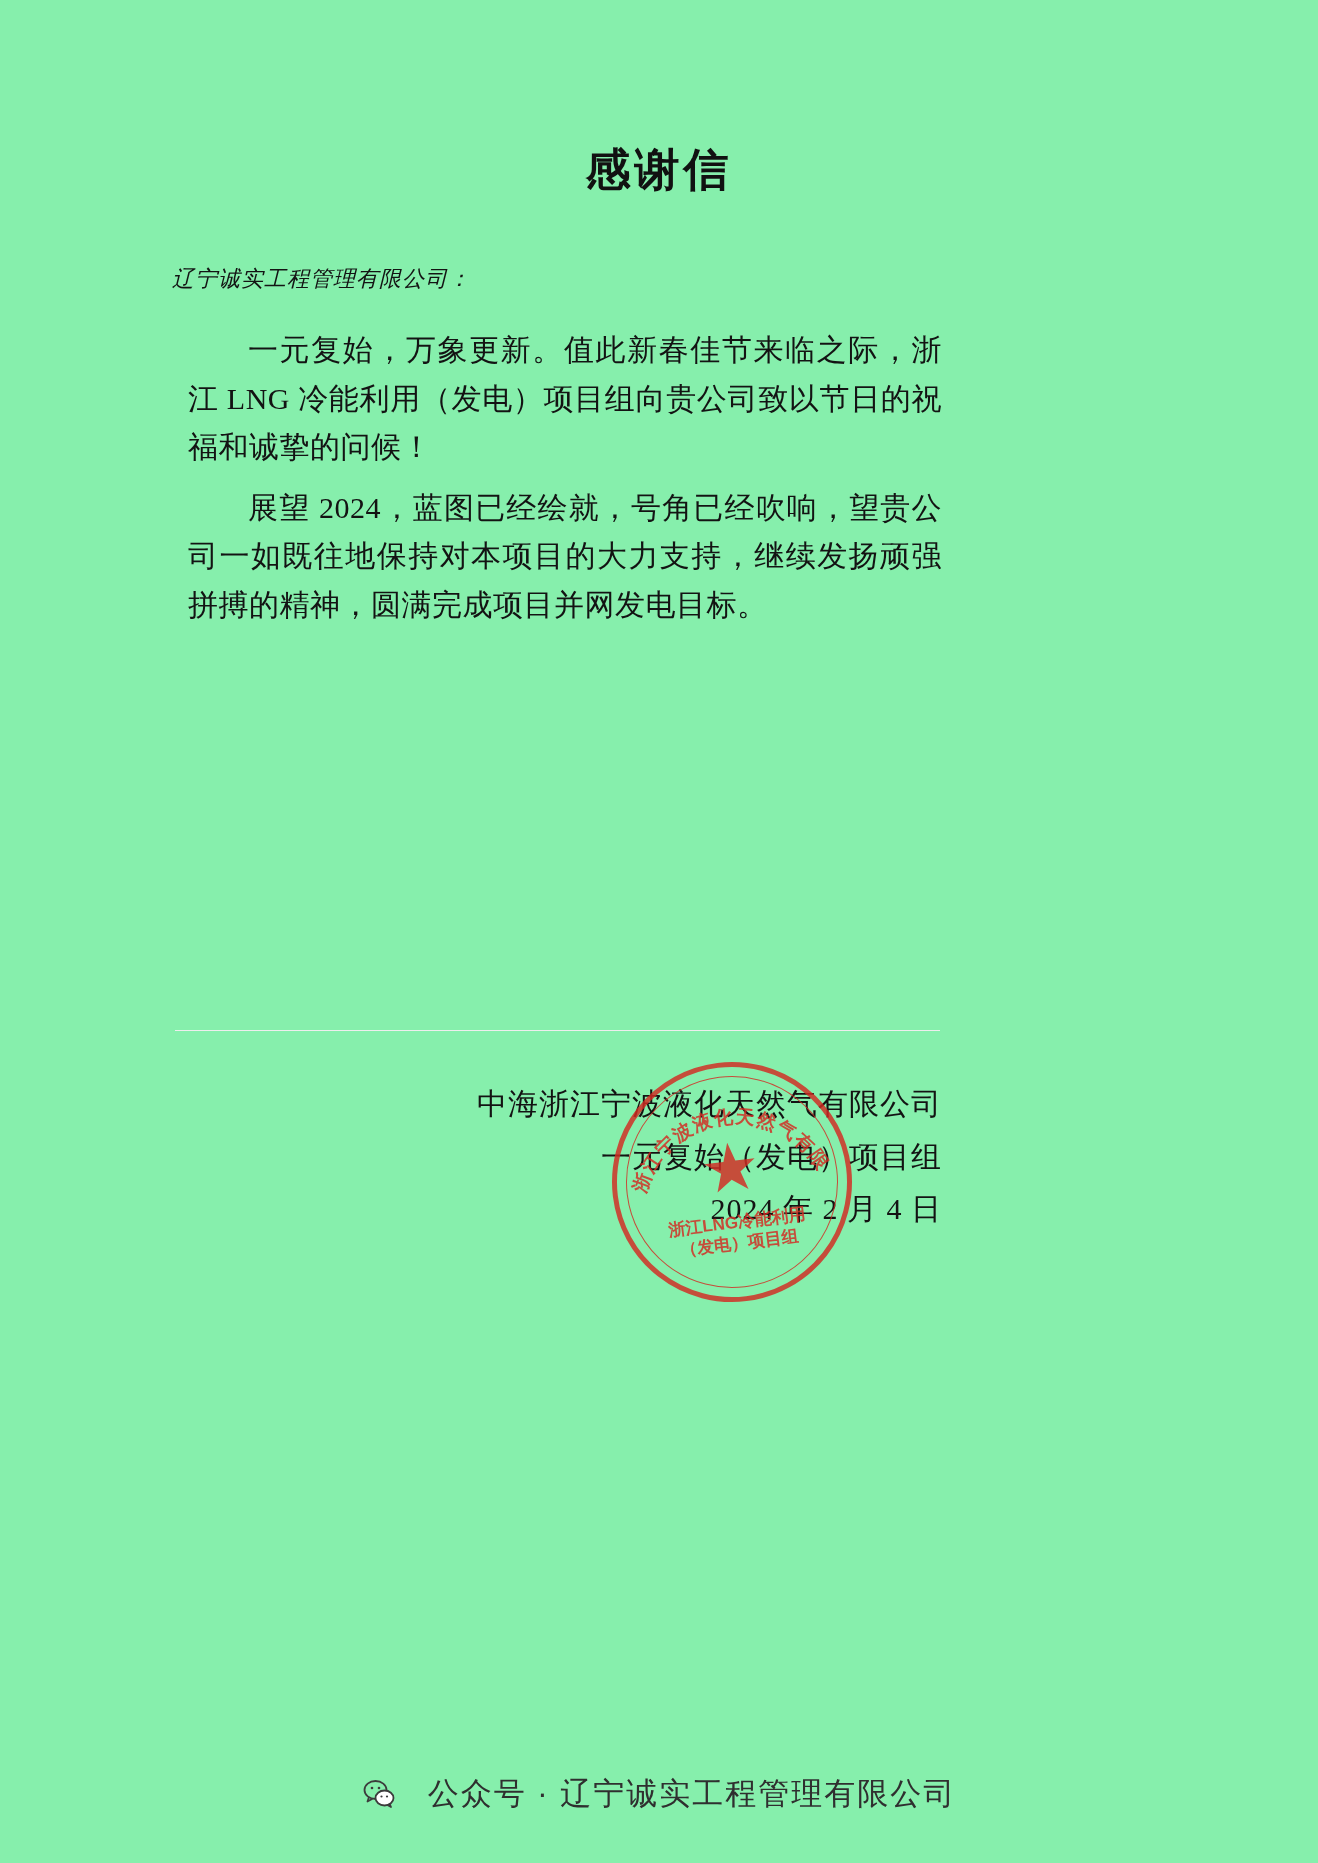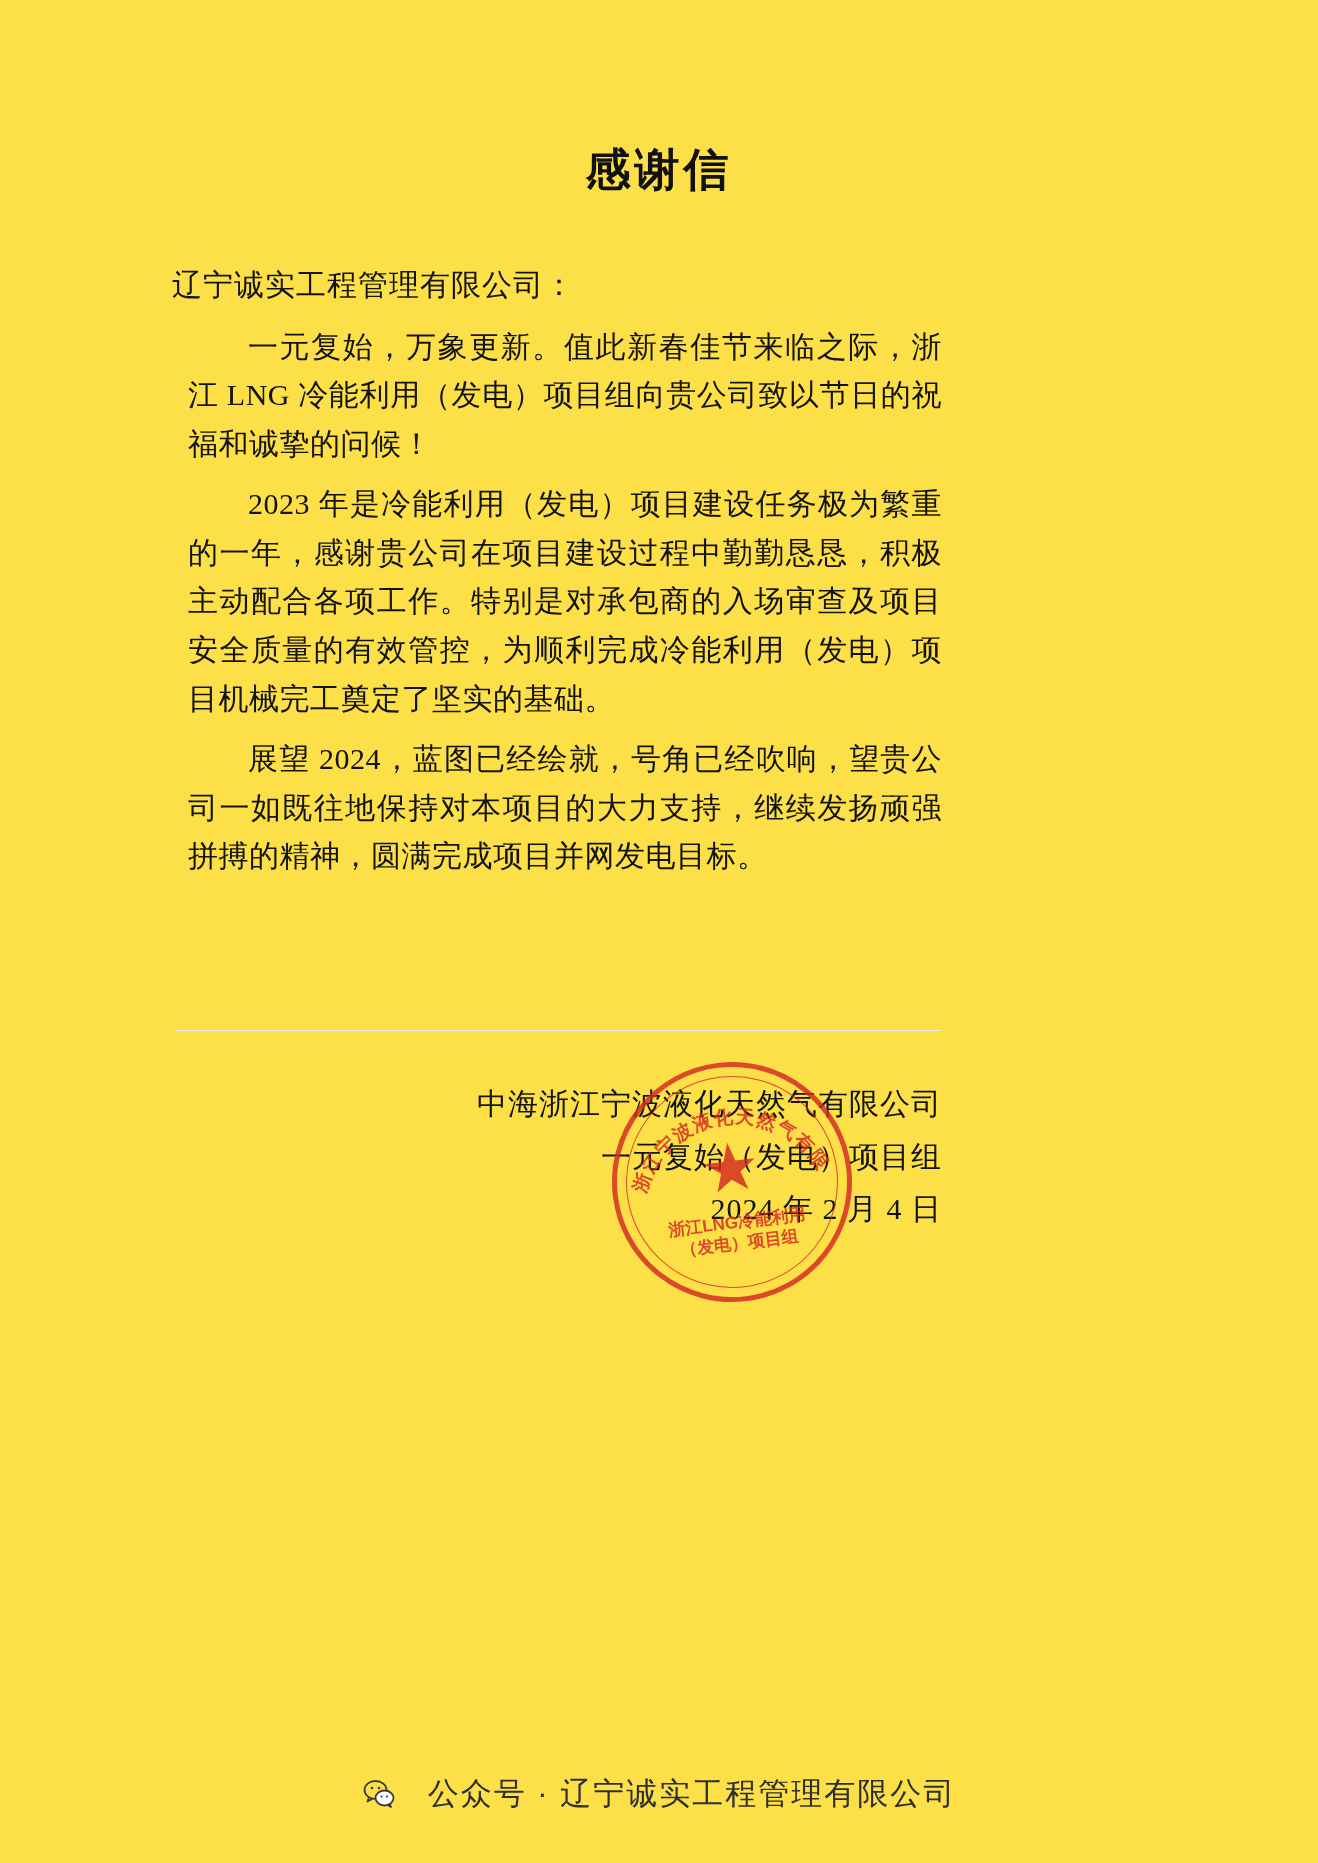--- a/index.html
+++ b/index.html
@@ -12,21 +12,21 @@
     height: 1863px;
     position: relative;
     font-family: "Liberation Serif", "DejaVu Serif", serif;
     color: #1a1a1a;
     overflow: hidden;
   }
 
   .page {
     position: absolute;
     inset: 0;
-    background: #fde047;
+    background: #86efac;
   }
 
   .doc-title {
     position: absolute;
     top: 140px;
     left: 0;
     width: 100%;
     text-align: center;
     font-size: 45px;
     font-weight: bold;
@@ -35,25 +35,26 @@
   }
 
   .body-block {
     position: absolute;
     top: 262px;
     left: 172px;
     width: 770px;
   }
 
   .salutation {
-    font-size: 30px;
+    font-size: 22px;
     line-height: 1.55;
     letter-spacing: 1px;
-    margin-bottom: 14px;
+    margin-bottom: 30px;
     color: #131313;
+    font-style: italic;
   }
 
   .para {
     font-size: 30px;
     line-height: 1.62;
     letter-spacing: 0.5px;
     text-indent: 2em;
     margin: 0 0 12px 16px;
     text-align: justify;
     text-justify: inter-ideograph;
@@ -172,21 +173,20 @@
 </head>
 <body>
 
 <div class="page">
 
   <div class="doc-title">感谢信</div>
 
   <div class="body-block">
     <div class="salutation">辽宁诚实工程管理有限公司：</div>
     <p class="para">一元复始，万象更新。值此新春佳节来临之际，浙江 LNG 冷能利用（发电）项目组向贵公司致以节日的祝福和诚挚的问候！</p>
-    <p class="para">2023 年是冷能利用（发电）项目建设任务极为繁重的一年，感谢贵公司在项目建设过程中勤勤恳恳，积极主动配合各项工作。特别是对承包商的入场审查及项目安全质量的有效管控，为顺利完成冷能利用（发电）项目机械完工奠定了坚实的基础。</p>
     <p class="para">展望 2024，蓝图已经绘就，号角已经吹响，望贵公司一如既往地保持对本项目的大力支持，继续发扬顽强拼搏的精神，圆满完成项目并网发电目标。</p>
   </div>
 
   <div class="hairline"></div>
 
   <div class="signature">
     <div class="sig-line-1">中海浙江宁波液化天然气有限公司</div>
     <div class="sig-line-2">一元复始（发电）项目组</div>
     <div class="sig-line-3">2024 年 2 月 4 日</div>
   </div>

